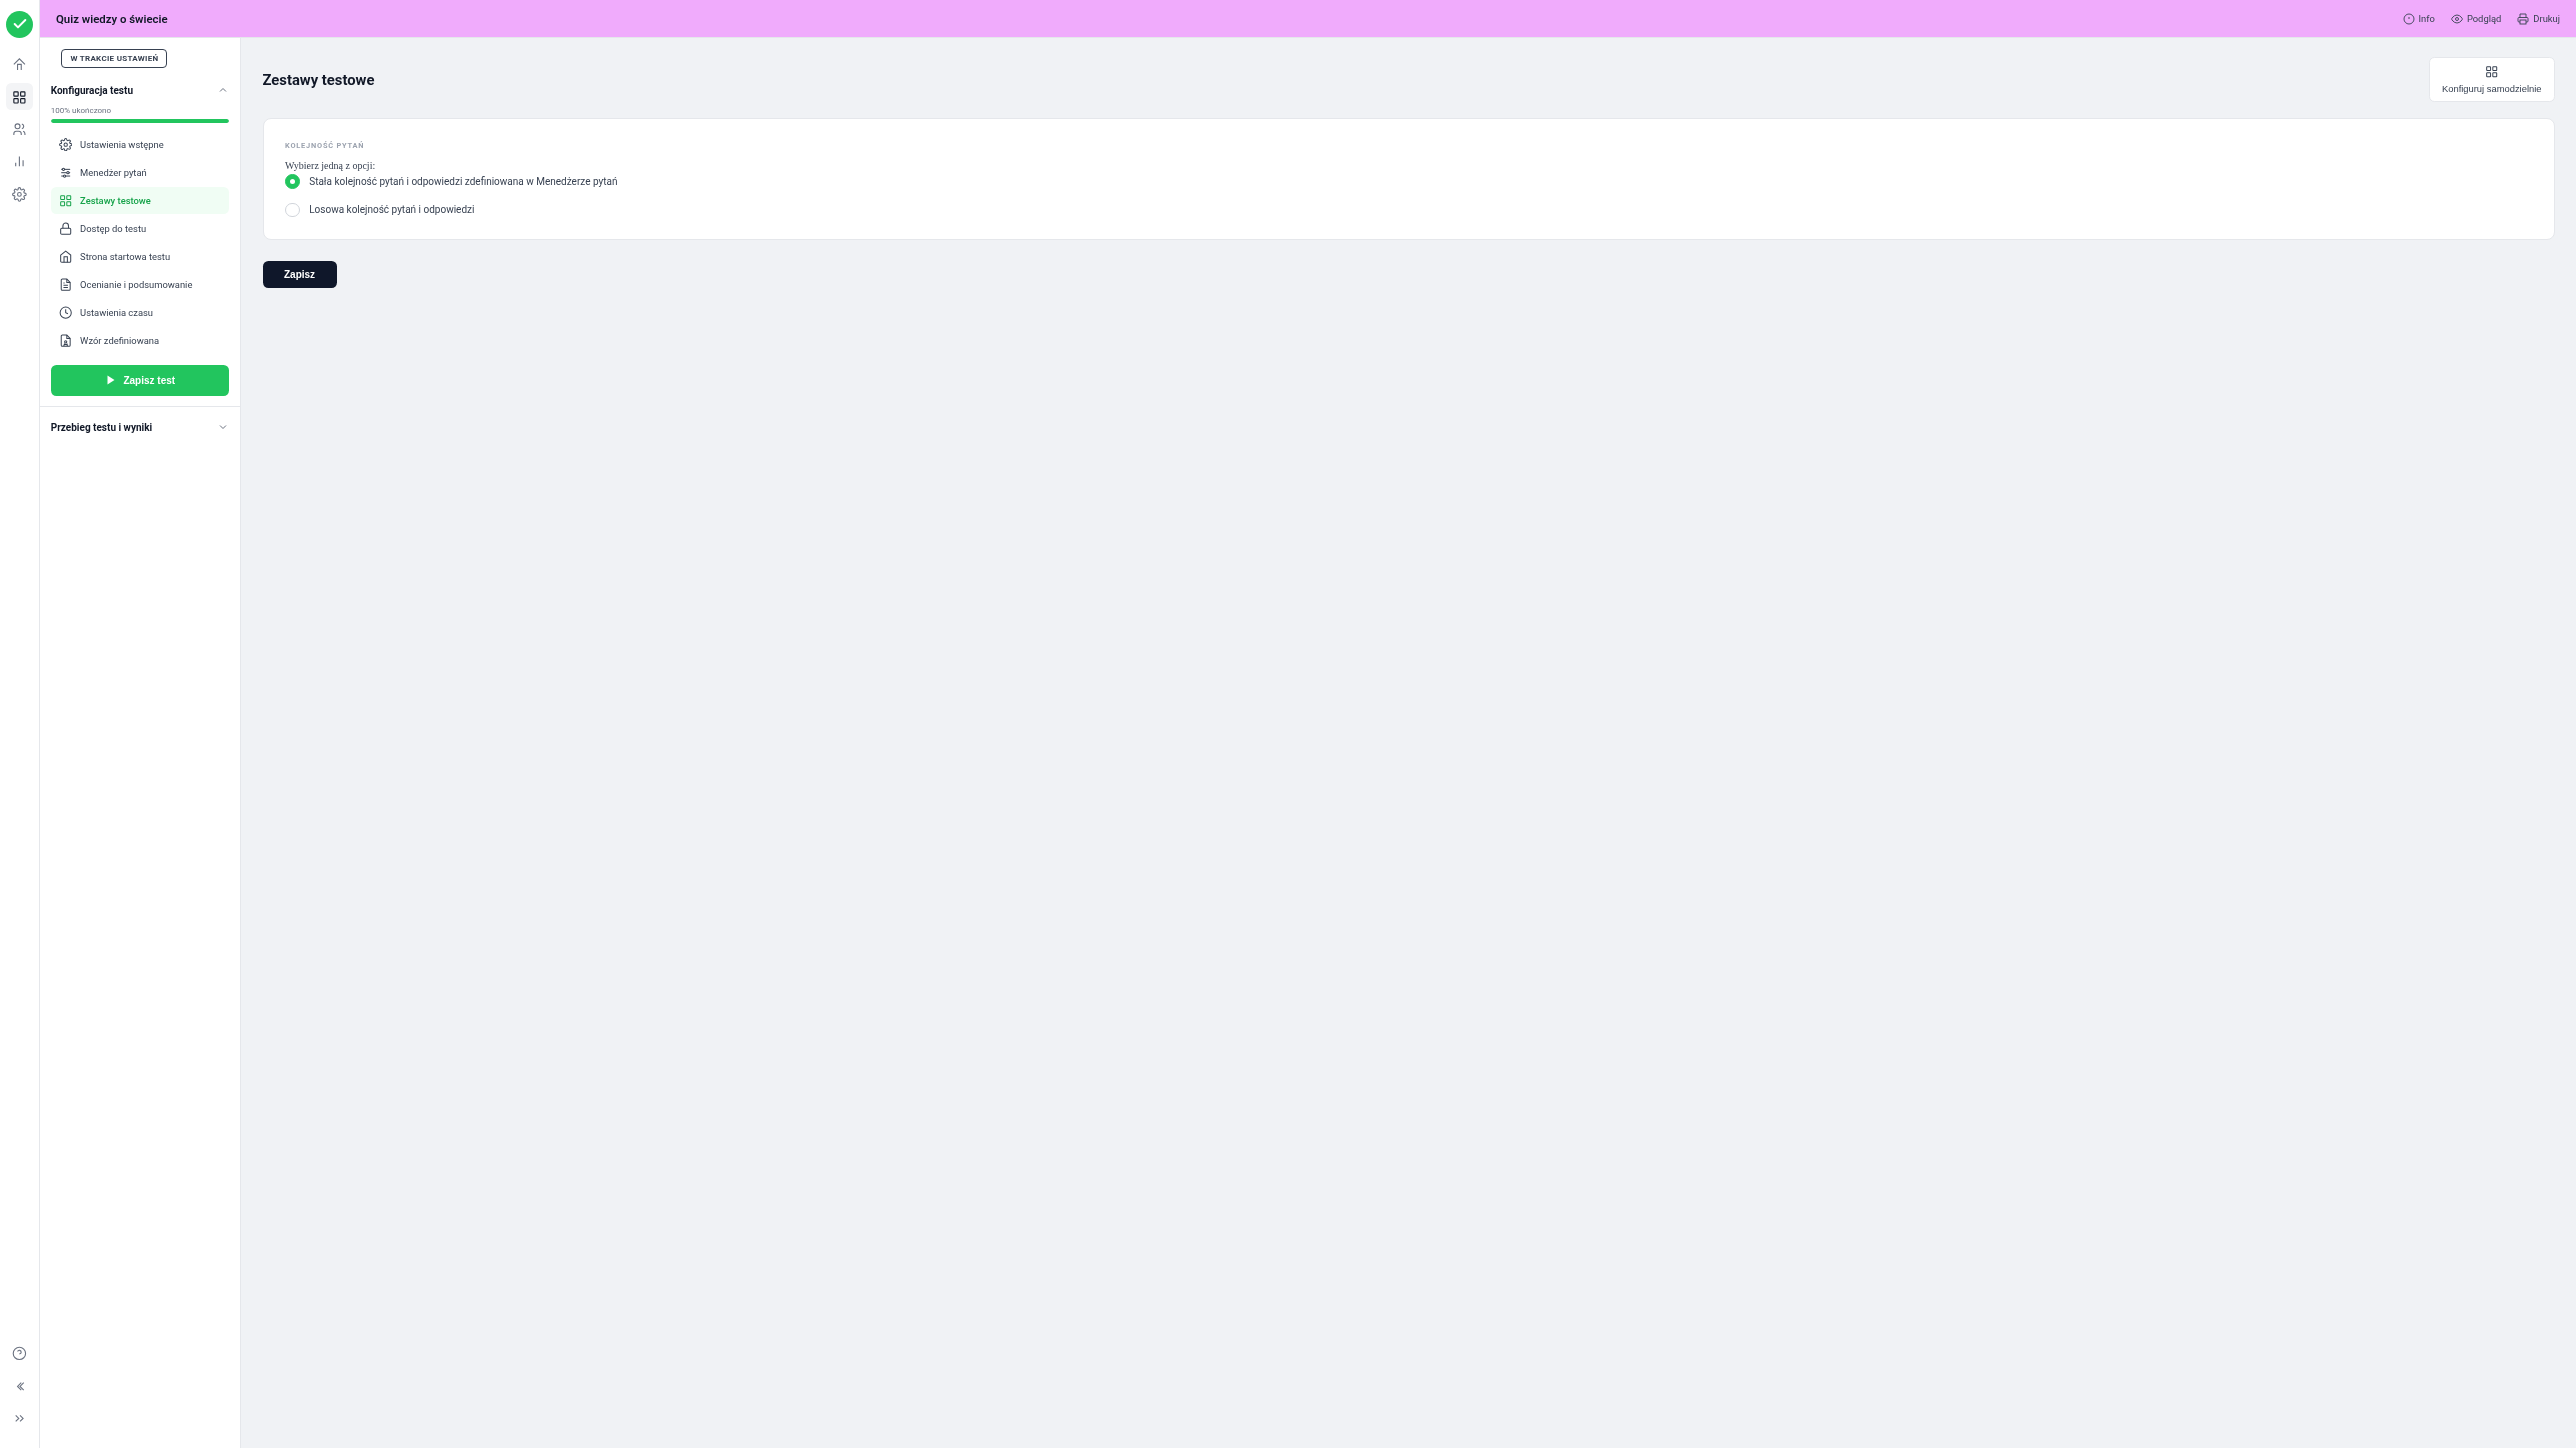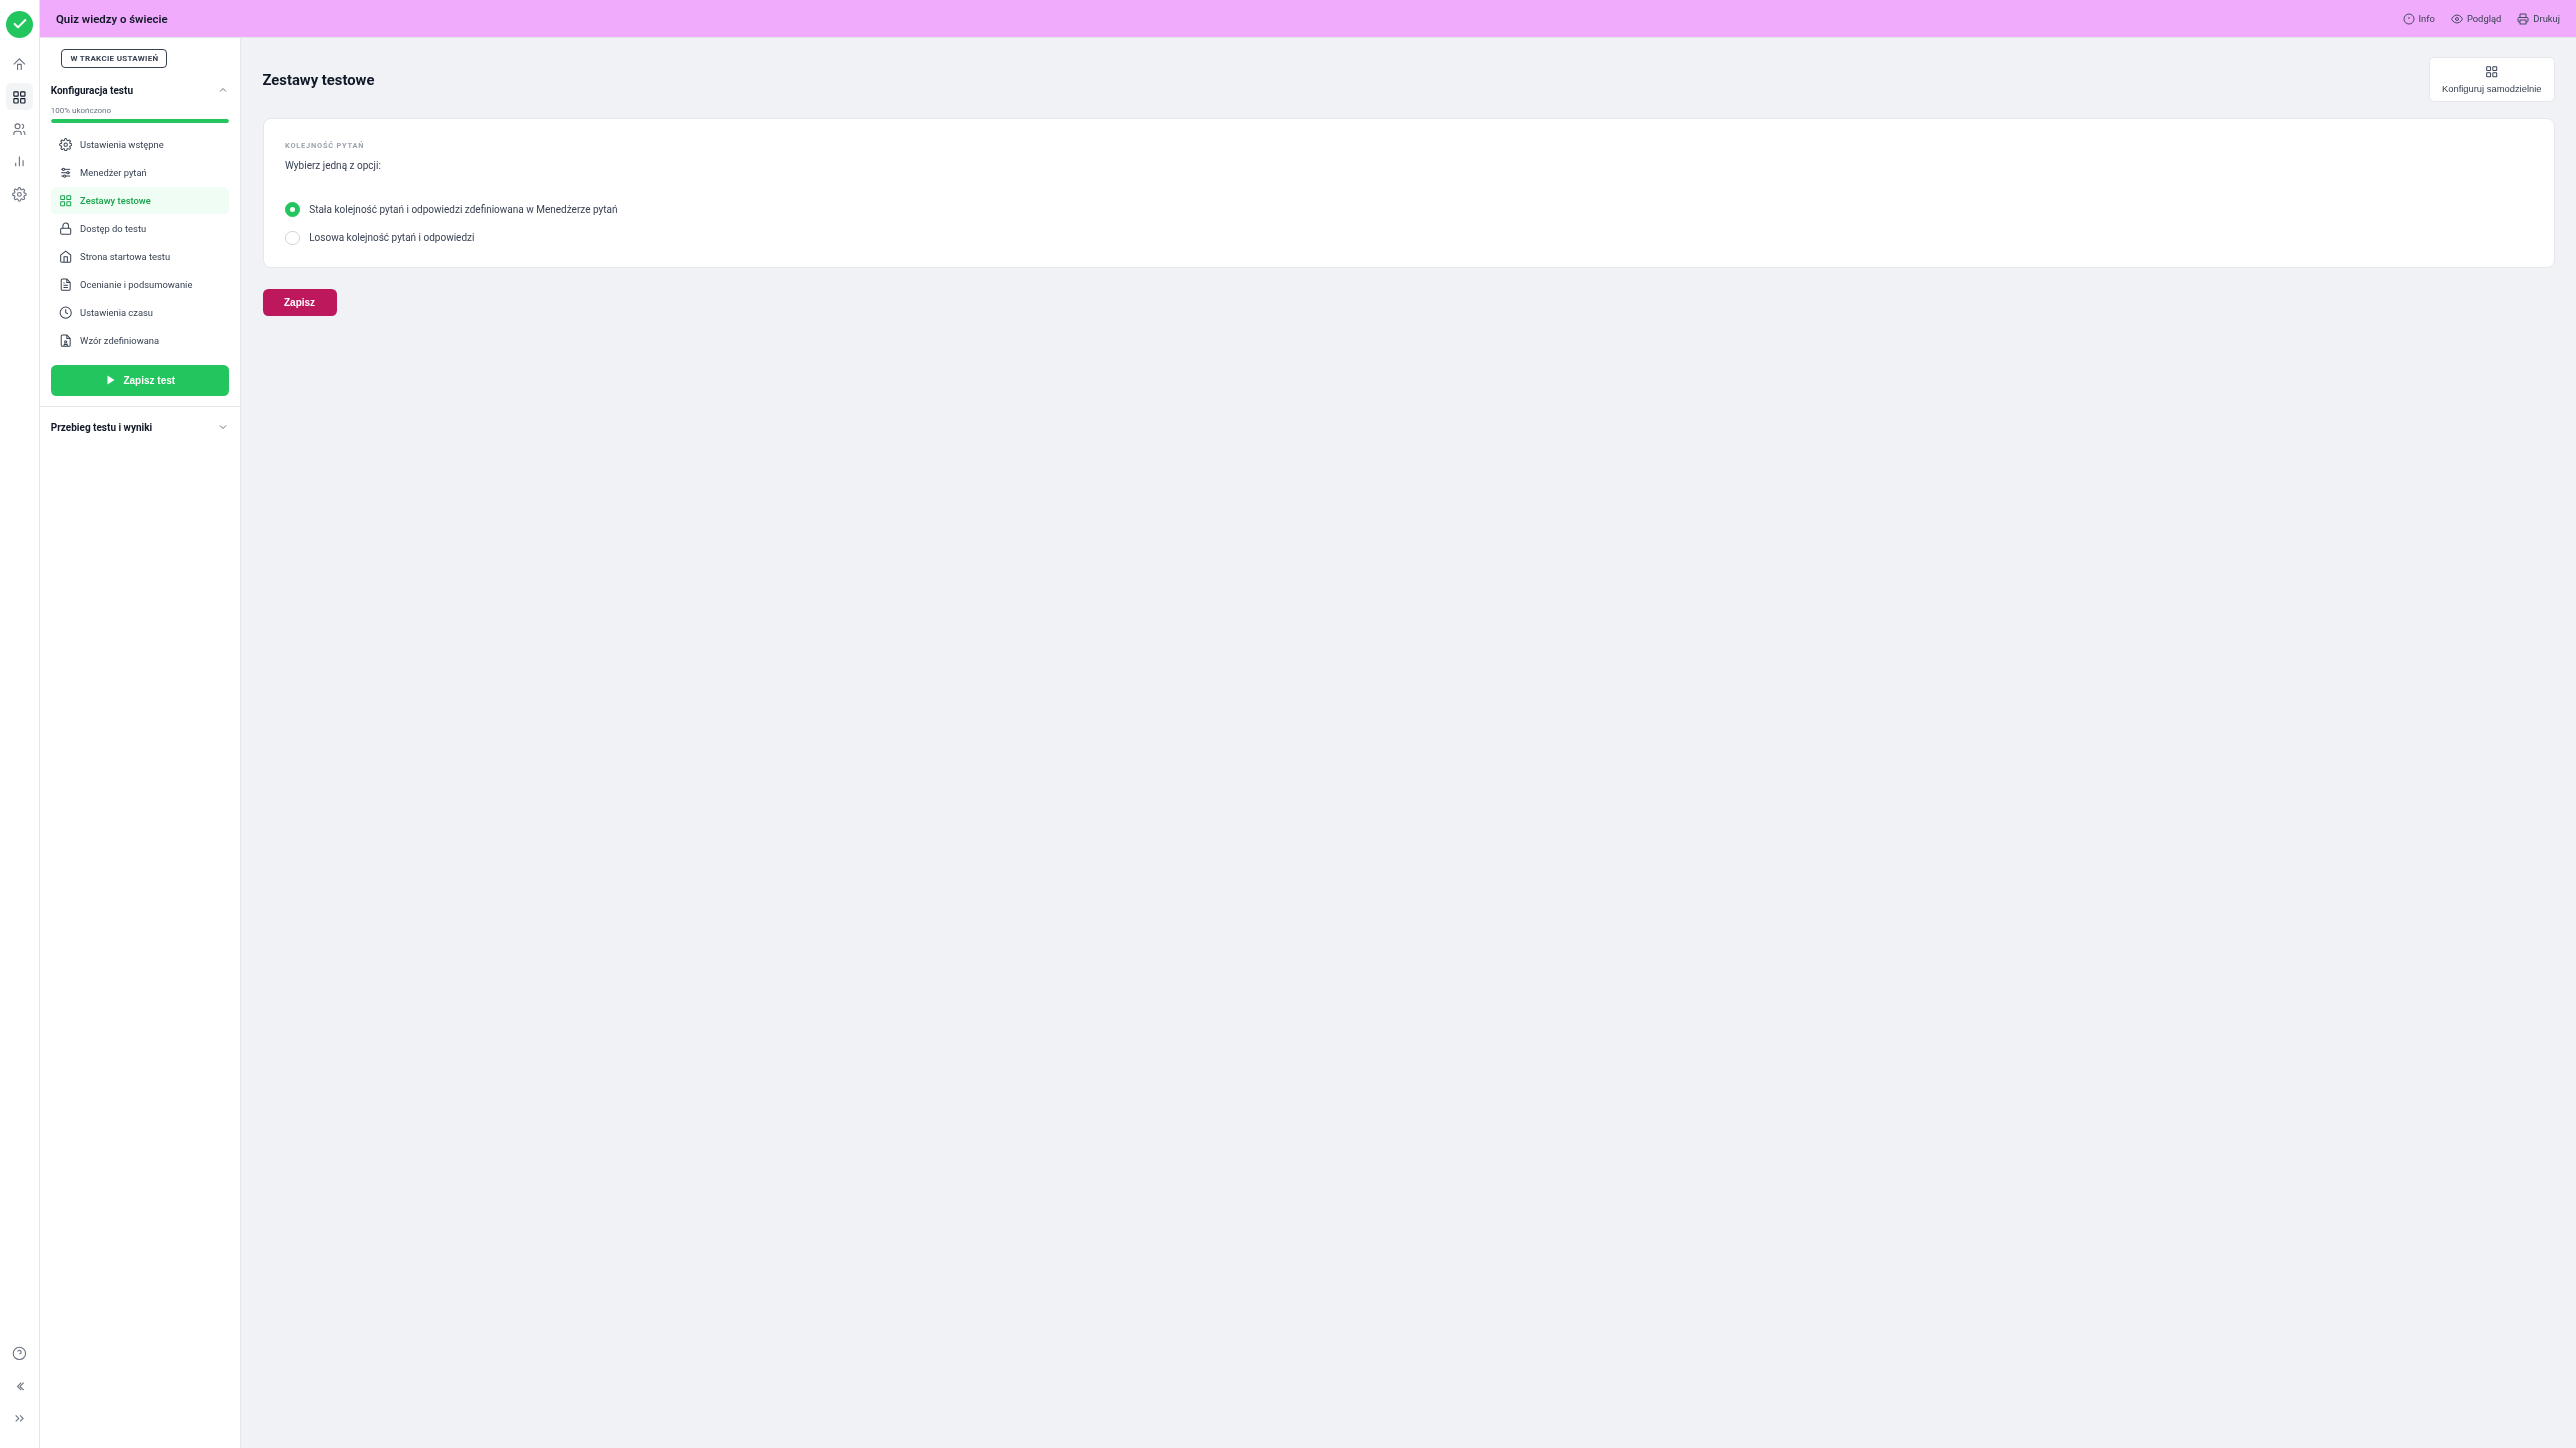--- a/index.html
+++ b/index.html
@@ -267,21 +267,22 @@
       font-size: 7.4px;
       font-weight: 700;
       letter-spacing: 0.8px;
       color: #9ca3af;
       text-transform: uppercase;
       margin-bottom: 10.7px;
     }
     .card-subtitle {
       font-size: 10px;
       color: #374151;
-      margin-bottom: 31px;
+      margin-bottom: 3px;
+      font-family: Liberation Serif, serif;
     }
     .radio-group {
       display: flex;
       flex-direction: column;
       gap: 13.4px;
     }
     .radio-option {
       display: flex;
       align-items: center;
       gap: 9.4px;
@@ -307,21 +308,21 @@
       height: 5.4px;
       background: #fff;
       border-radius: 50%;
     }
     .radio-label {
       font-size: 10px;
       color: #374151;
     }
 
     .save-btn {
-      background: #be185d;
+      background: #0f172a;
       color: #fff;
       border: none;
       border-radius: 5.4px;
       padding: 8px 21.5px;
       font-size: 10px;
       font-weight: 600;
       cursor: pointer;
       margin-top: 5.4px;
     }
 

